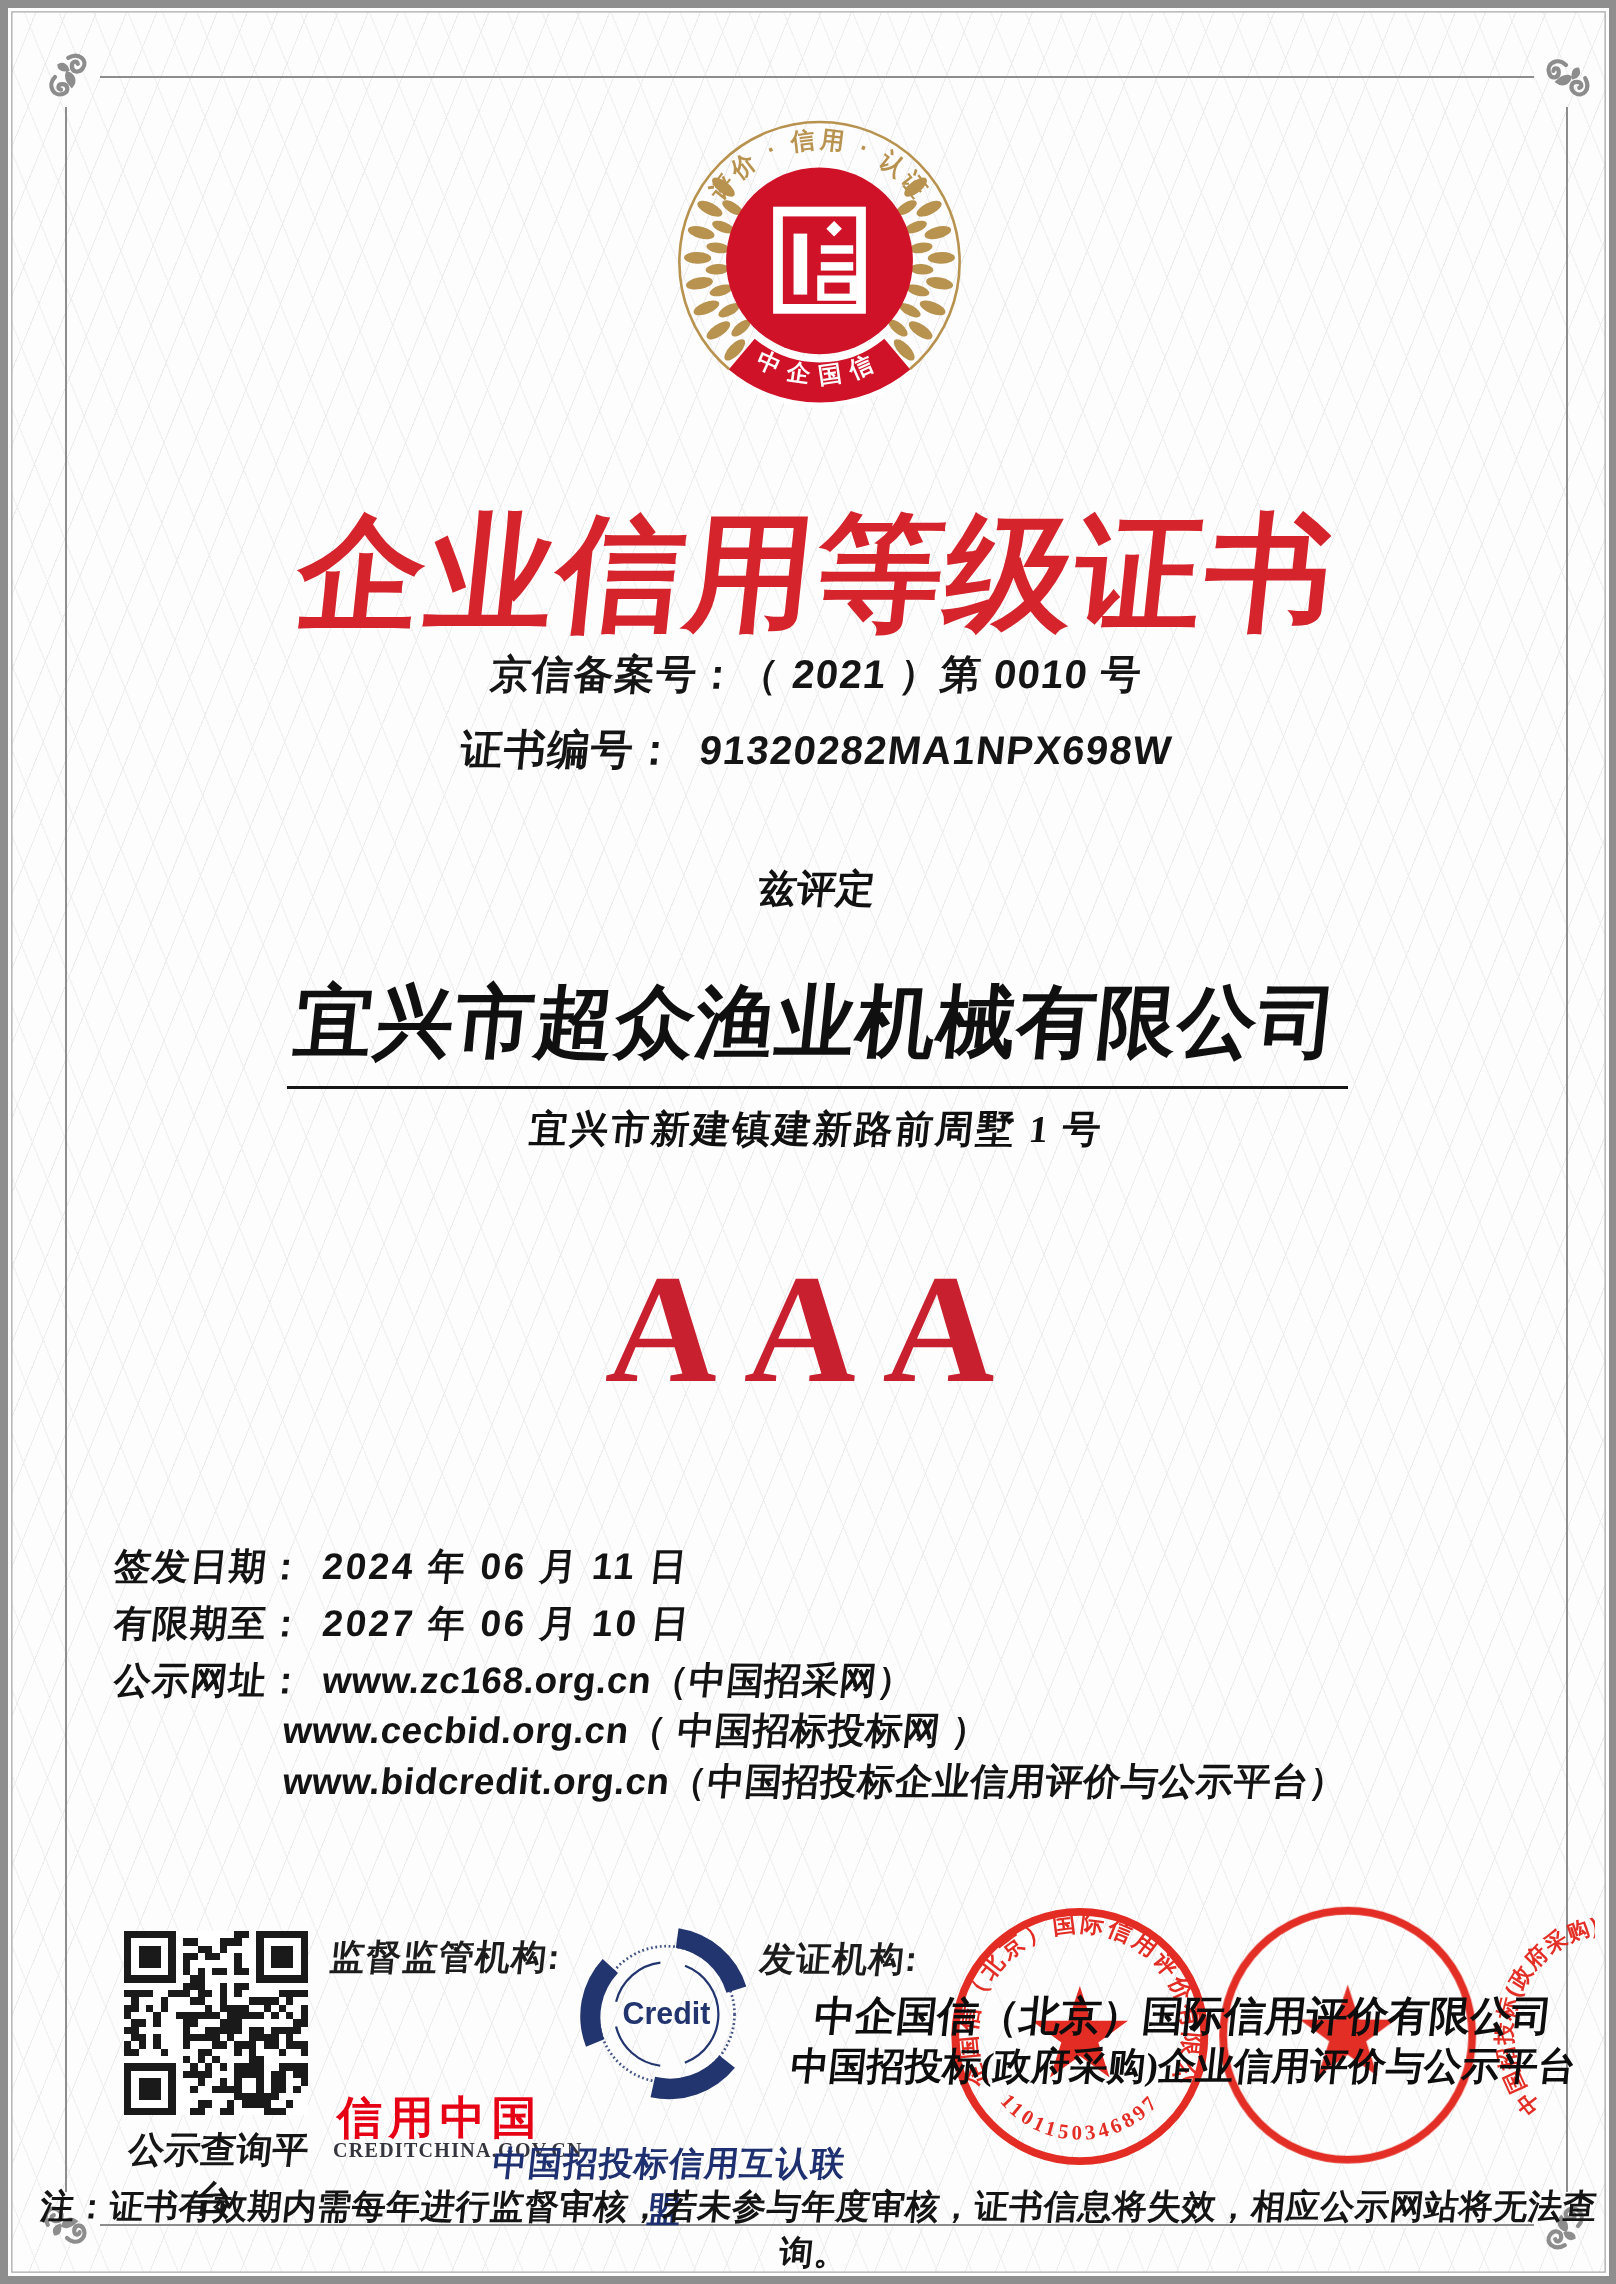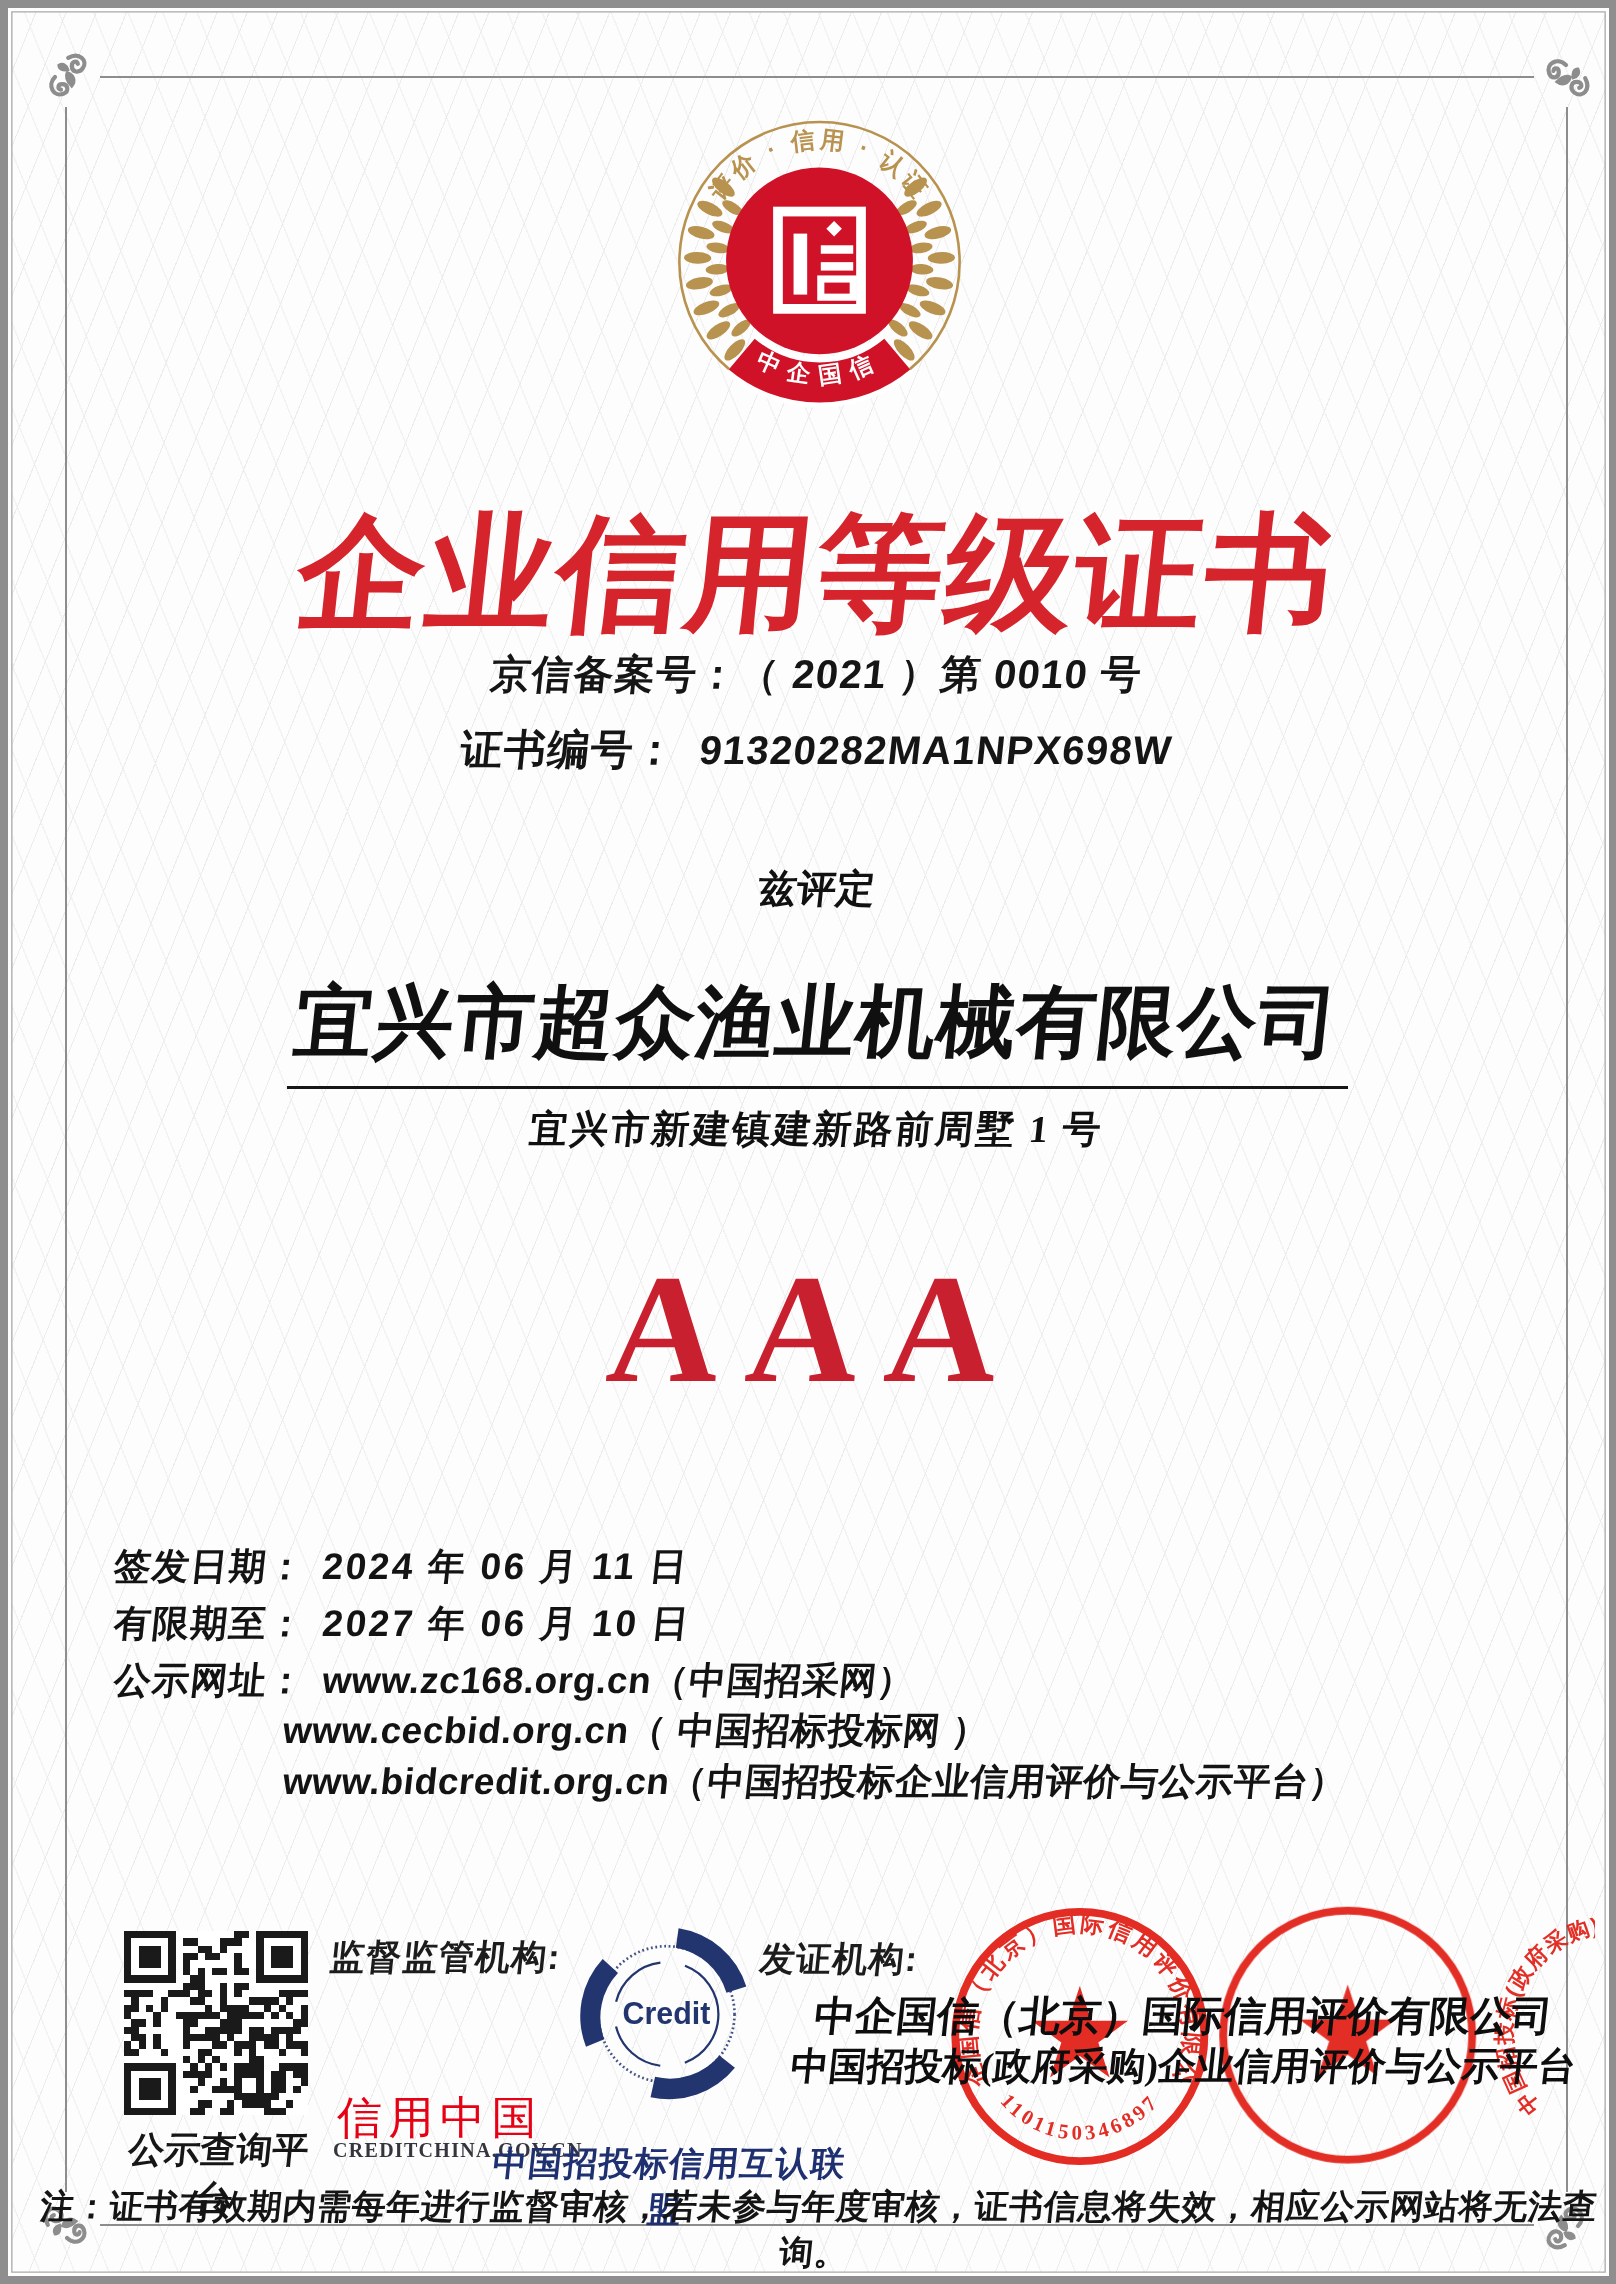--- a/index.html
+++ b/index.html
@@ -26,21 +26,21 @@
   .company{font-family:"Liberation Serif",serif;font-size:79px;font-weight:900;color:#101010;letter-spacing:1.3px;}
   .addr{font-family:"Liberation Serif",serif;font-size:38px;font-weight:900;color:#101010;letter-spacing:2.6px;}
   .rating{font-family:"Liberation Serif",serif;font-size:155px;font-weight:900;color:#c92030;letter-spacing:27px;}
   .inforow{position:absolute;left:106px;display:flex;align-items:flex-start;color:#131313;}
   .inforow .lab{font-size:37px;font-weight:800;letter-spacing:1.3px;white-space:nowrap;}
   .inforow .val{font-size:37px;font-weight:800;letter-spacing:2.6px;margin-left:17px;white-space:nowrap;}
   .urlrow .val{font-weight:600;letter-spacing:0.6px;}
   .urlrow .sfx{font-weight:800;}
   .cap-serif{font-family:"Liberation Serif",serif;font-weight:900;color:#161616;}
   .lbl-sans{font-size:35px;font-weight:800;color:#1c1c1c;letter-spacing:1.3px;}
-  .cc-name{font-size:45px;font-weight:400;color:#e60114;letter-spacing:6.5px;}
+  .cc-name{font-size:45px;font-weight:700;color:#e60114;letter-spacing:6.5px;}
   .cc-dom{font-family:"Liberation Serif",serif;font-size:20px;font-weight:900;color:#35353d;letter-spacing:1.3px;}
   .alliance{font-family:"Liberation Serif",serif;font-size:34px;font-weight:900;color:#1f3070;letter-spacing:1.3px;}
   .issuer{font-family:"Liberation Serif",serif;font-weight:900;color:#0d0d0d;white-space:nowrap;}
   .note{font-family:"Liberation Serif",serif;font-size:34px;font-weight:900;color:#141414;letter-spacing:0.6px;}
   .underline-bar{position:absolute;background:#161616;}
 </style>
 </head>
 <body>
 
 <div class="page">

